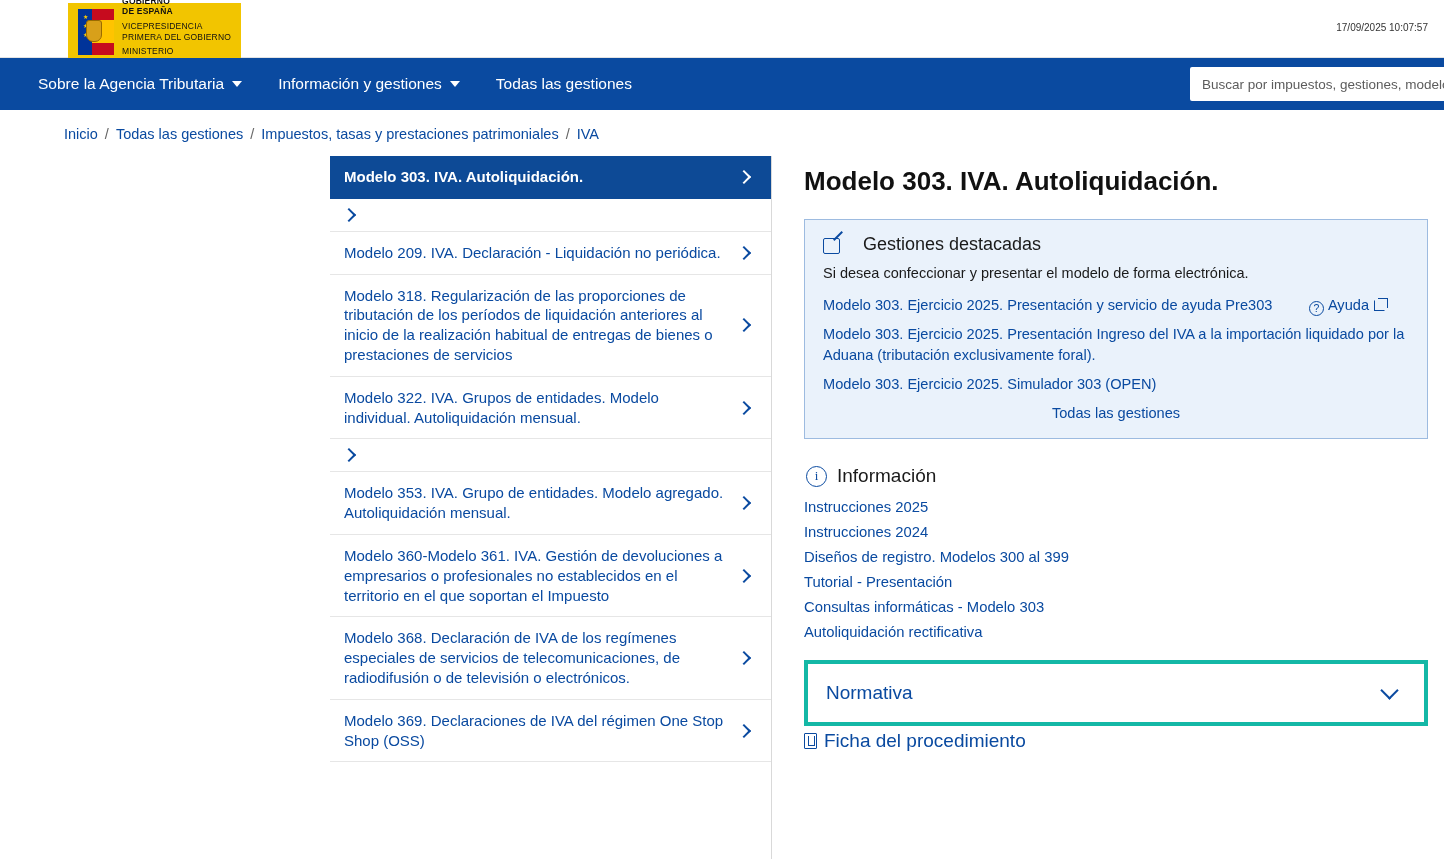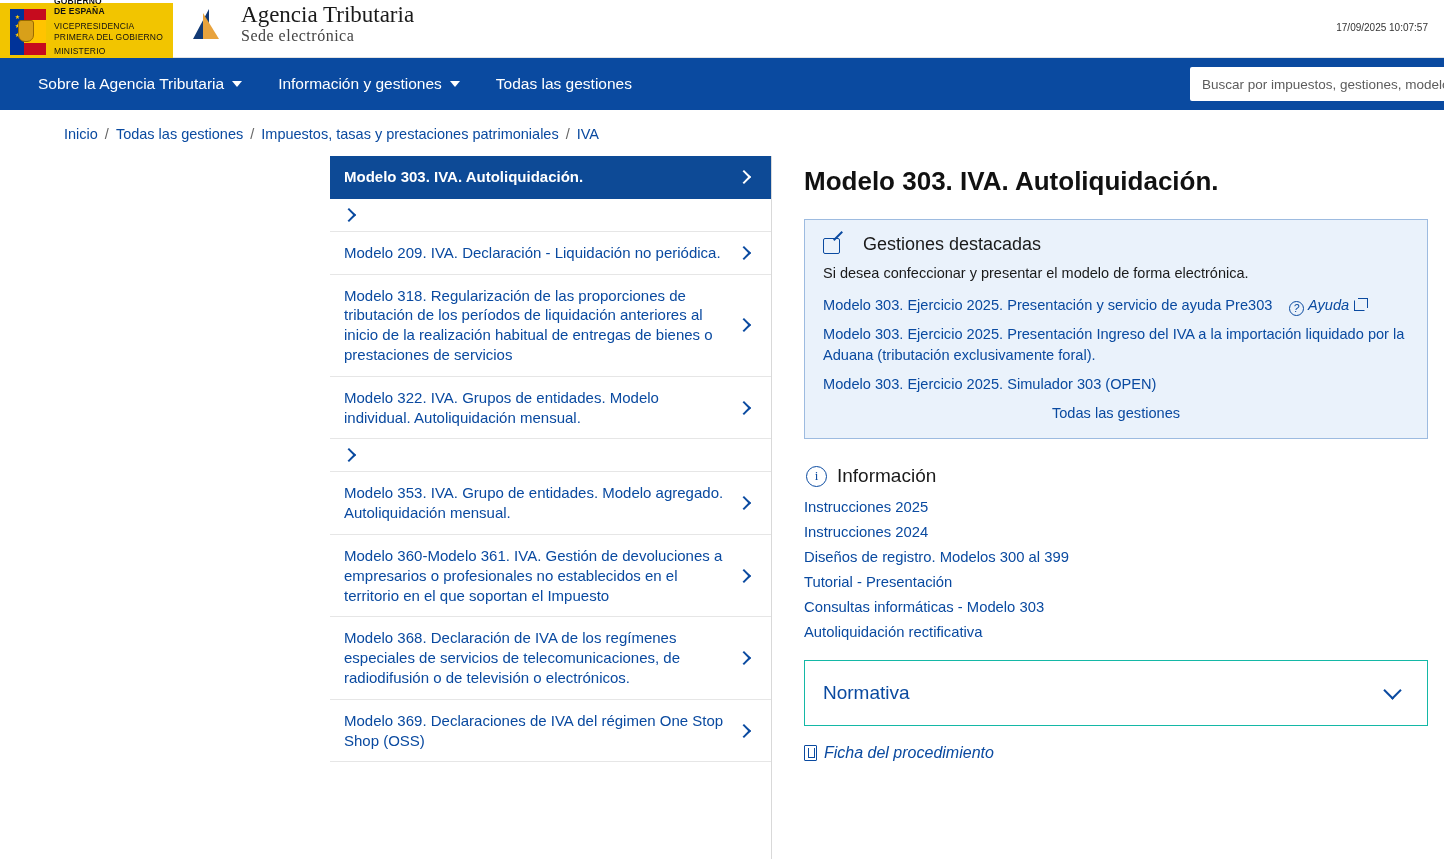--- a/index.html
+++ b/index.html
@@ -16,22 +16,23 @@
   .topbar {
     position: relative;
     height: 58px;
     background: #ffffff;
     border-bottom: 1px solid #e3e3e3;
     display: flex;
     align-items: center;
   }
   .brand-block {
     display: flex;
-    align-items: flex-start;
+    align-items: flex-end;
     height: 52px;
+    flex-direction: column;
   }
   .gob-logo {
     display: flex;
     align-items: center;
     height: 58px;
     background: #f2c500;
     padding: 0 10px 0 0;
   }
   .flag {
     width: 36px; height: 46px;
@@ -260,23 +261,22 @@
     text-decoration: none;
     cursor: pointer;
   }
   .panel .row {
     margin-bottom: 8px;
     line-height: 1.3;
   }
   .help-link {
     color: #0a4aa0;
     font-size: 14.6px;
-    margin-left: 12px;
+    margin-left: 32px;
     white-space: nowrap;
-    font-style: italic;
   }
   .circle-q {
     display: inline-block;
     width: 15px; height: 15px;
     border: 1.4px solid #0a4aa0;
     border-radius: 50%;
     font-size: 10.5px;
     line-height: 13px;
     text-align: center;
     color: #0a4aa0;
@@ -348,21 +348,21 @@
     display: block;
     color: #0a4aa0;
     font-size: 14.8px;
     text-decoration: none;
     margin-bottom: 9px;
     cursor: pointer;
   }
 
   .accordion {
     margin-top: 20px;
-    border: 1px solid #14b8a6;
+    border: 4px solid #14b8a6;
     background: #ffffff;
     height: 66px;
     display: flex;
     align-items: center;
     justify-content: space-between;
     padding: 0 28px 0 18px;
     cursor: pointer;
   }
   .accordion .title {
     font-size: 19px;
@@ -370,28 +370,27 @@
   }
   .acc-chev {
     width: 13px; height: 13px;
     border-right: 2.4px solid #0a4aa0;
     border-bottom: 2.4px solid #0a4aa0;
     transform: rotate(45deg);
     margin-top: -6px;
   }
 
   .ficha {
-    margin-top: 18px;
+    margin-top: 4px;
     display: flex;
     align-items: center;
     gap: 7px;
     color: #0a4aa0;
-    font-size: 16px;
+    font-size: 19px;
     cursor: pointer;
-    font-style: italic;
   }
   .doc-icon {
     width: 13px; height: 16px;
     border: 1.4px solid #0a4aa0;
     border-radius: 1px;
     position: relative;
   }
   .doc-icon::after {
     content: "";
     position: absolute;

